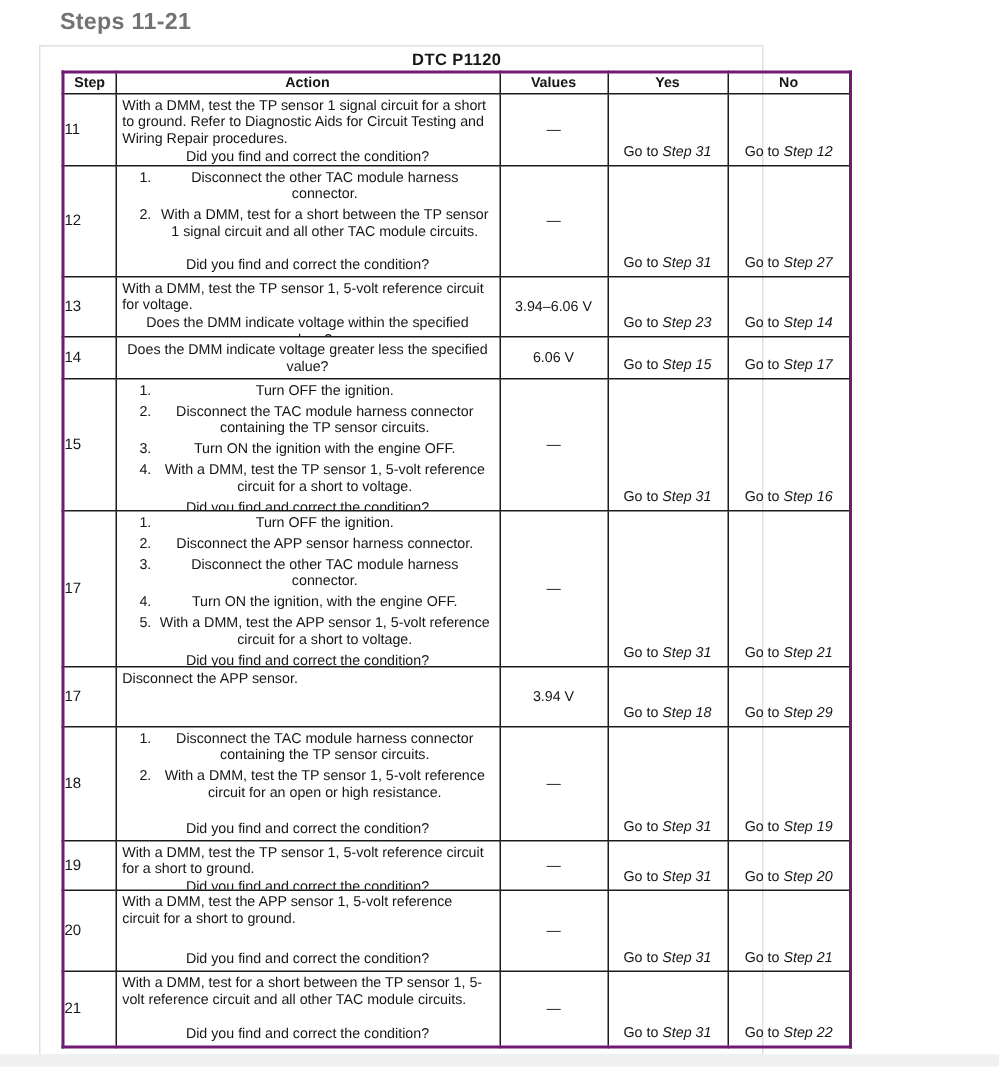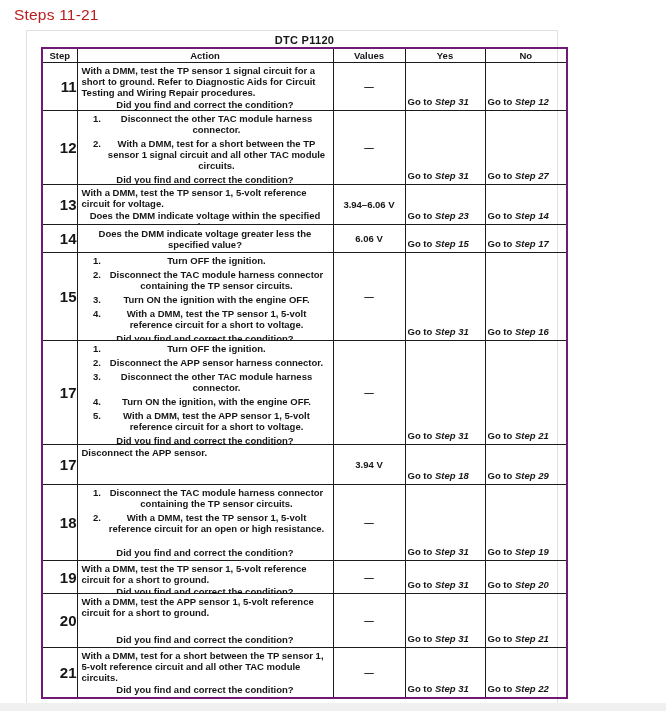--- a/index.html
+++ b/index.html
@@ -2,48 +2,48 @@
 <html><head>
 <meta charset="utf-8">
 <style>
   html,body{margin:0;padding:0;}
   body{
     width:666px;height:711px;position:relative;overflow:hidden;
     background:#ffffff;color:#161616;
     font-family:"Liberation Sans", sans-serif;
   }
   .page-heading{
-    position:absolute;left:14px;top:6px;
-    font-size:15.5px;color:#b91c1c;letter-spacing:.2px;
+    position:absolute;left:40px;top:6px;
+    font-size:15.5px;color:#737373;letter-spacing:.2px;font-weight:bold;
   }
   .card{
-    position:absolute;left:26px;top:30px;width:532px;height:674px;
+    position:absolute;left:26px;top:30px;width:483px;height:674px;
     background:#fff;border:1px solid #e1e1e1;box-sizing:border-box;
   }
   .footer-strip{
     position:absolute;left:0;right:0;bottom:0;height:8px;background:#f0f0f0;
   }
   .table-wrap{position:absolute;left:14px;top:3px;width:527px;}
   .tbl-title{
     width:527px;text-align:center;font-size:11px;font-weight:bold;
     margin:0 0 1px 0;letter-spacing:.3px;
   }
   table.dtc{
     border-collapse:collapse;table-layout:fixed;width:527px;
     font-size:9.5px;line-height:11px;border:2px solid #701a75;
   }
   .dtc th,.dtc td{border:1px solid #1c1c1c;}
   .dtc th{
     height:13px;font-size:9.5px;font-weight:bold;text-align:center;
     padding:0 2px;vertical-align:middle;
   }
-  .dtc td{padding:0;vertical-align:top;overflow:hidden;font-weight:bold;}
-  td.step{text-align:right;vertical-align:middle;font-size:15px;}
+  .dtc td{padding:0;vertical-align:top;overflow:hidden;}
+  td.step{text-align:left;vertical-align:middle;font-size:10px;}
   td.values{text-align:center;vertical-align:middle;}
-  td.goto{vertical-align:bottom;padding:0 2px 3px 2px;white-space:nowrap;}
+  td.goto{text-align:center;vertical-align:bottom;padding:0 2px 3px 2px;white-space:nowrap;}
   .acell{
     box-sizing:border-box;display:flex;flex-direction:column;
     padding:2px 4px 2px 4px;
   }
   .acell .q{margin-top:auto;text-align:center;}
   .acell p{margin:0 0 1px 0;}
   ol.al{margin:0;padding-left:22px;}
   ol.al li{padding-left:1px;margin-bottom:3px;text-align:center;}
   i.stepref{font-style:italic;}
 </style>

